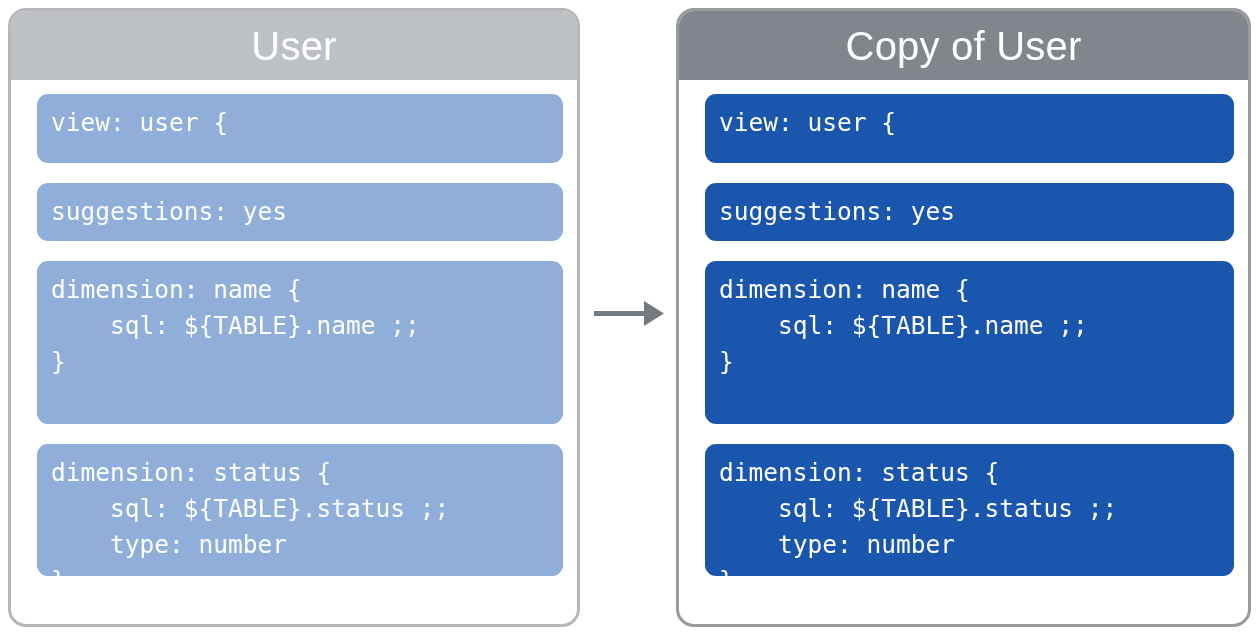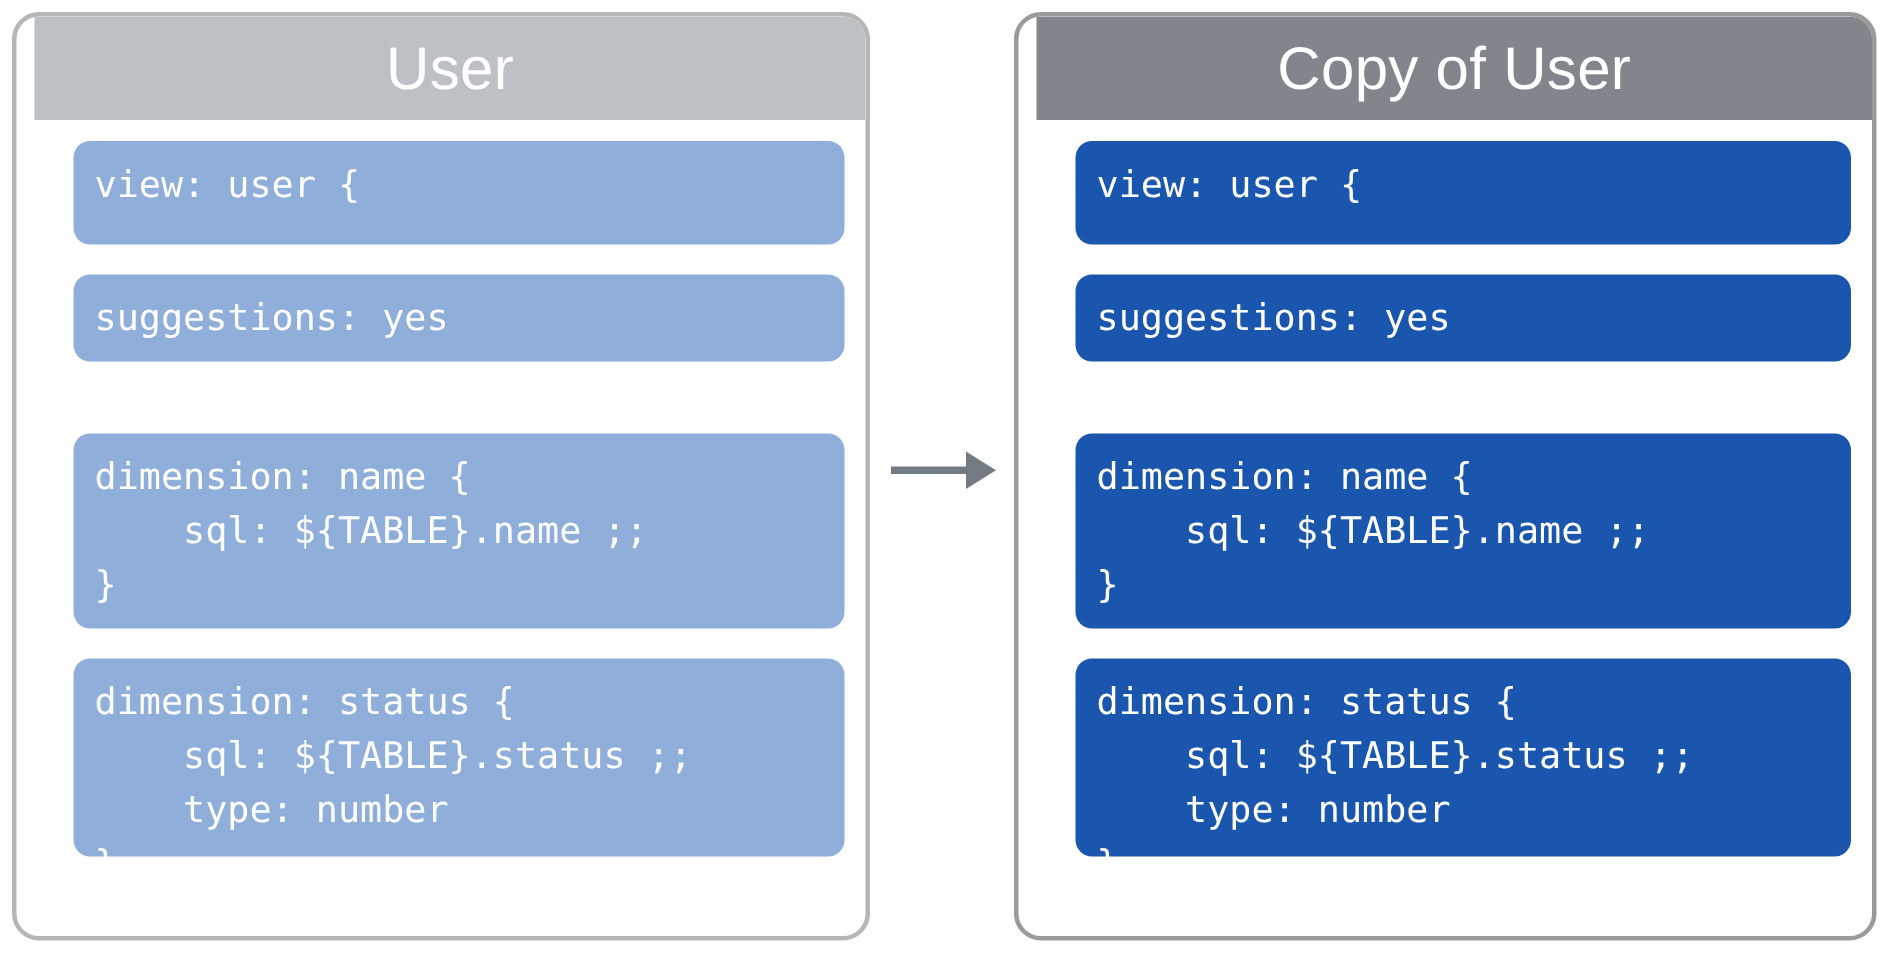--- a/index.html
+++ b/index.html
@@ -20,21 +20,20 @@
     background: #ffffff;
   }
 
   
   .card {
     position: absolute;
     box-sizing: border-box;
     background: #ffffff;
     border-radius: 18px;
     overflow: hidden;
-    padding-left: 12px;
   }
   .card.source {
     left: 8px;
     top: 8px;
     width: 572px;
     height: 619px;
     border: 3px solid #b6b6b6;
   }
   .card.copy {
     left: 676px;
@@ -79,21 +78,21 @@
     white-space: pre;
     letter-spacing: 0px;
     min-height: 0;
   }
   .card.source .code-block { background: #8faeda; }
   .card.copy  .code-block { background: #1a56ae; }
 
   
   .blk-h1 { height: 69px; }
   .blk-h2 { height: 58px; }
-  .blk-h3 { height: 130px; margin-top: 28px; }
+  .blk-h3 { height: 163px; }
   .blk-h4 { height: 132px; }
 
   
   .arrow {
     position: absolute;
     left: 592px;
     top: 296px;
     width: 76px;
     height: 36px;
   }

